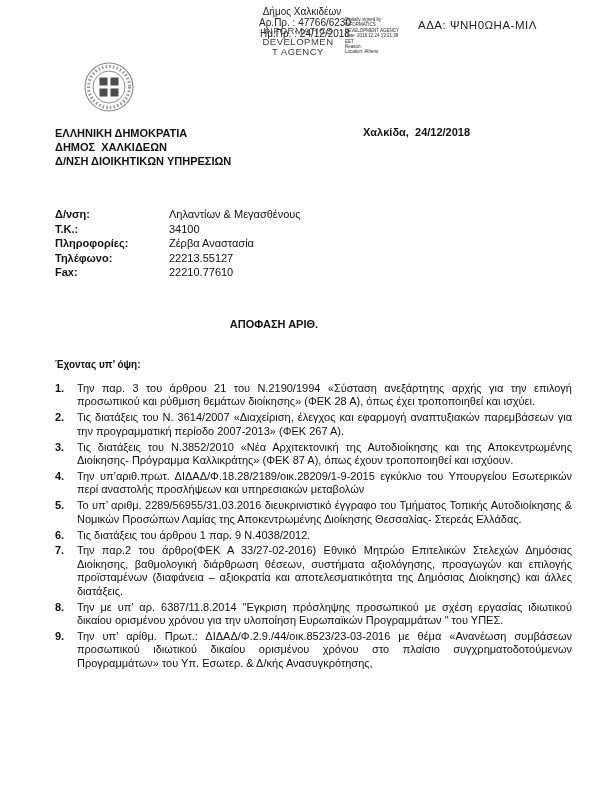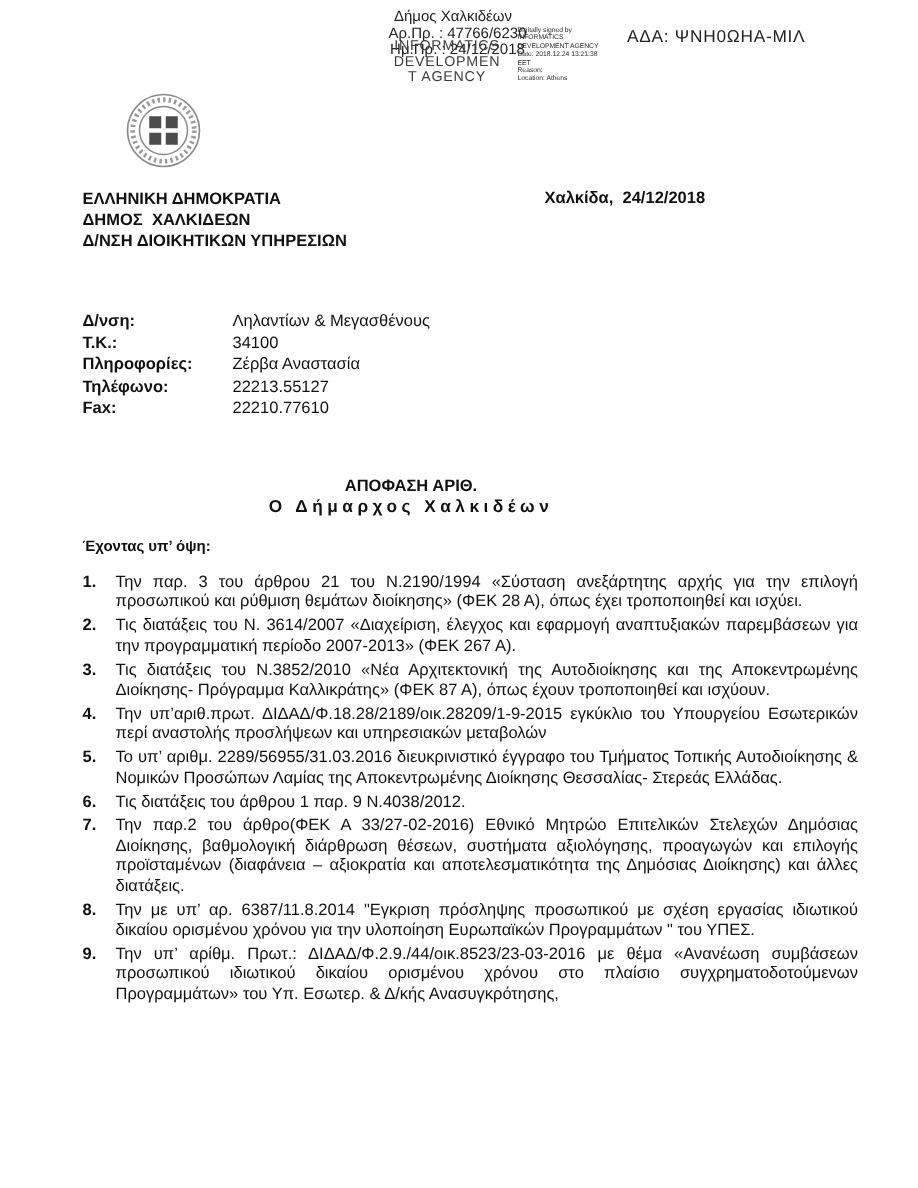--- a/index.html
+++ b/index.html
@@ -31,21 +31,21 @@
 
   
   #org-block { left:55px; top:126px; font-weight:bold; font-size:11px; line-height:14px; }
   #org-block div { white-space:pre; }
   #place-date { left:330px; top:126px; font-weight:bold; font-size:11px; white-space:pre;margin-left:33px; }
 
   
   #contact { left:55px; top:207px; font-size:11px; line-height:14.6px; }
   #contact .row { display:flex; }
   #contact .lbl { width:100px; font-weight:bold; flex:none; }
-  #contact .val { white-space:pre; }
+  #contact .val { white-space:pre;margin-left:14px; }
   #contact .row.email .val { font-size:8.5px; letter-spacing:0.3px; padding-top:3px; }
 
   
   #title-block { left:0; top:318px; width:548px; text-align:center; font-weight:bold; }
   #title-line1 { font-size:11px; }
   #title-line2 { font-size:11.5px; letter-spacing:3px; margin-top:2px; }
 
   
   #considering { left:55px; top:359px; font-weight:bold; font-size:10px; }
 
@@ -118,21 +118,20 @@
     <span class="val">22213.55127</span>
   </div>
   <div class="row">
     <span class="lbl">Fax:</span>
     <span class="val">22210.77610</span>
   </div>
 </div>
 
 <div id="title-block" class="abs">
   <div id="title-line1">ΑΠΟΦΑΣΗ ΑΡΙΘ.</div>
-  <div id="title-line2">Ο Δήμαρχος Χαλκιδέων</div>
 </div>
 
 <div id="considering" class="abs">Έχοντας υπ’ όψη:</div>
 
 <div id="list" class="abs">
   <div class="item">
     <span class="num">1.</span>
     <span class="txt">Την παρ. 3 του άρθρου 21 του Ν.2190/1994 «Σύσταση ανεξάρτητης αρχής για την επιλογή προσωπικού και ρύθμιση θεμάτων διοίκησης» (ΦΕΚ 28 Α), όπως έχει τροποποιηθεί και ισχύει.</span>
   </div>
   <div class="item">

